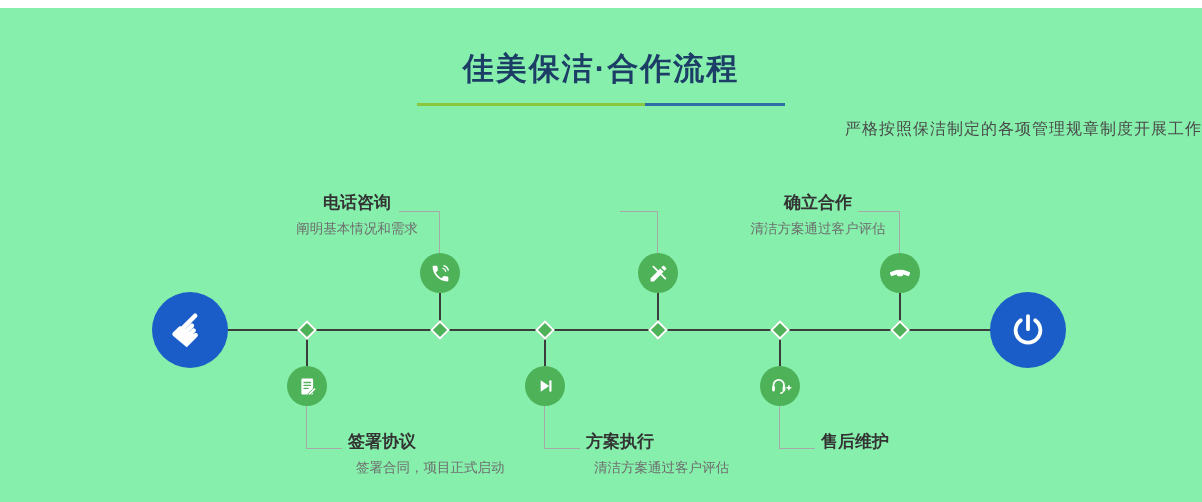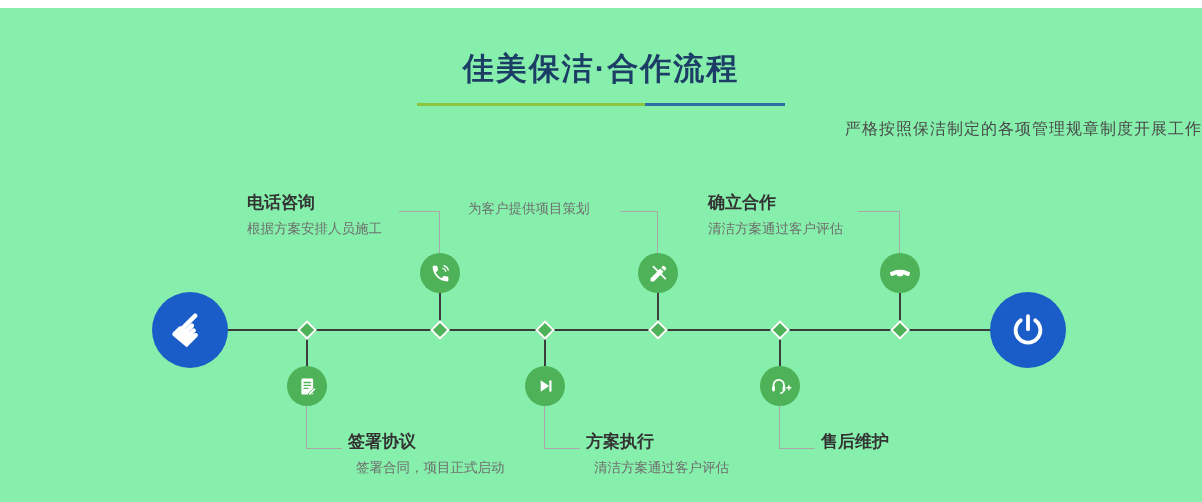--- a/index.html
+++ b/index.html
@@ -27,21 +27,21 @@
   .hand{font-family:"DejaVu Sans",sans-serif;font-size:44px;line-height:1;color:#fff;
         transform:rotate(-45deg);display:block;}
 
   .node{position:absolute;width:40px;height:40px;border-radius:50%;background:#4eb258;
         display:flex;align-items:center;justify-content:center;}
 
   
   .label{position:absolute;}
   .label .t{font-size:17px;font-weight:bold;color:#333;line-height:20px;}
   .label .d{font-size:13.5px;color:#6e6e6e;margin-top:8px;line-height:16px;}
-  .label.topl{width:220px;text-align:left;}
+  .label.topl{width:220px;text-align:center;}
   .label.botl .d{padding-left:8px;}
 </style>
 </head>
 <body>
 
 <div class="stage">
 
   <h1 class="title">佳美保洁·合作流程</h1>
   <div class="divider">
     <span class="seg-g"></span>
@@ -137,24 +137,23 @@
         <rect x="3.4" y="11.6" width="3.2" height="6" rx="1.5"></rect>
         <rect x="15.4" y="11.6" width="3.2" height="6" rx="1.5"></rect>
         <path d="M17 17.4c-.4 1.8-2 2.9-4.4 3.1v-1.7c1.5-.15 2.6-.75 2.9-1.7z"></path>
       </g>
       <path d="M20.4 13.4h4.4M22.6 11.2v4.4" stroke="#fff" stroke-width="1.7" stroke-linecap="round" fill="none"></path>
     </svg>
   </div>
 
   <div class="label topl" style="left:247px;top:185px">
     <div class="t">电话咨询</div>
-    <div class="d">根据方案安排人员施工</div>
+    <div class="d">阐明基本情况和需求</div>
   </div>
   <div class="label topl" style="left:468px;top:185px">
-    <div class="d">为客户提供项目策划</div>
   </div>
   <div class="label topl" style="left:708px;top:185px">
     <div class="t">确立合作</div>
     <div class="d">清洁方案通过客户评估</div>
   </div>
 
   <div class="label botl" style="left:348px;top:424px">
     <div class="t">签署协议</div>
     <div class="d">签署合同，项目正式启动</div>
   </div>

